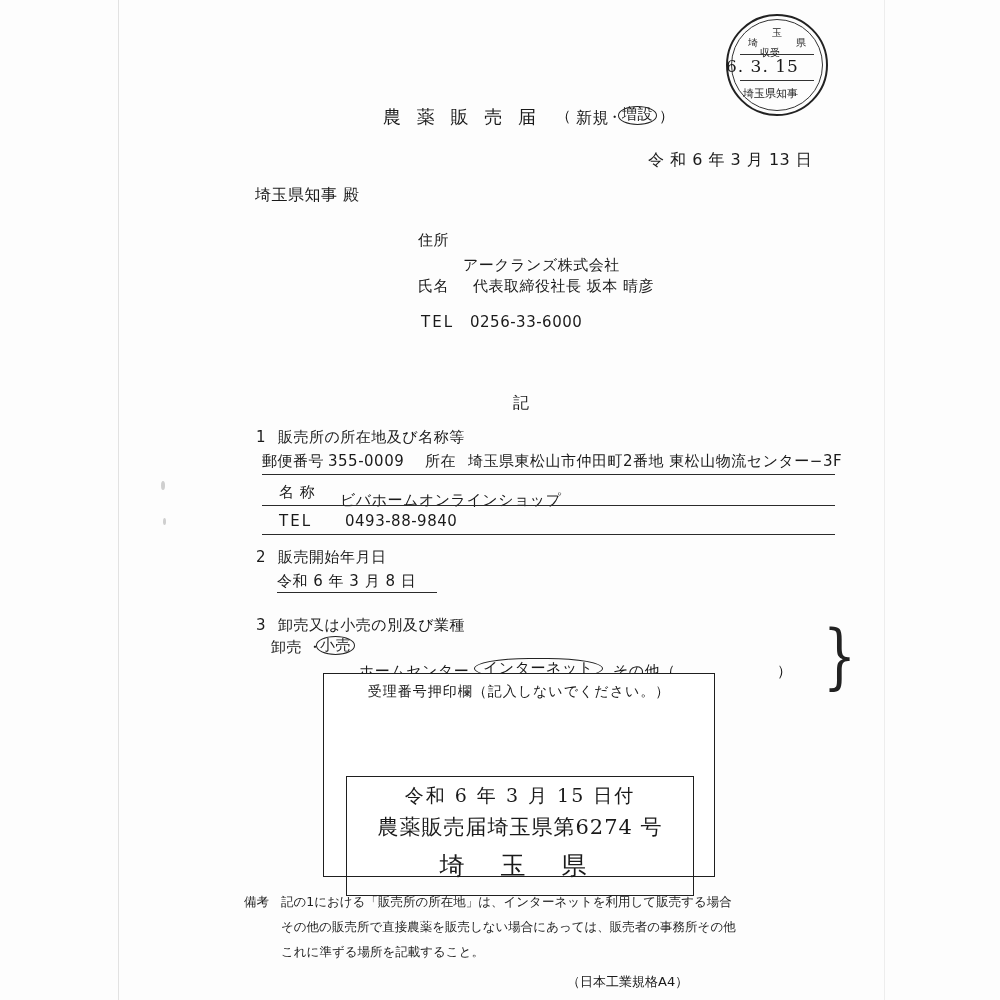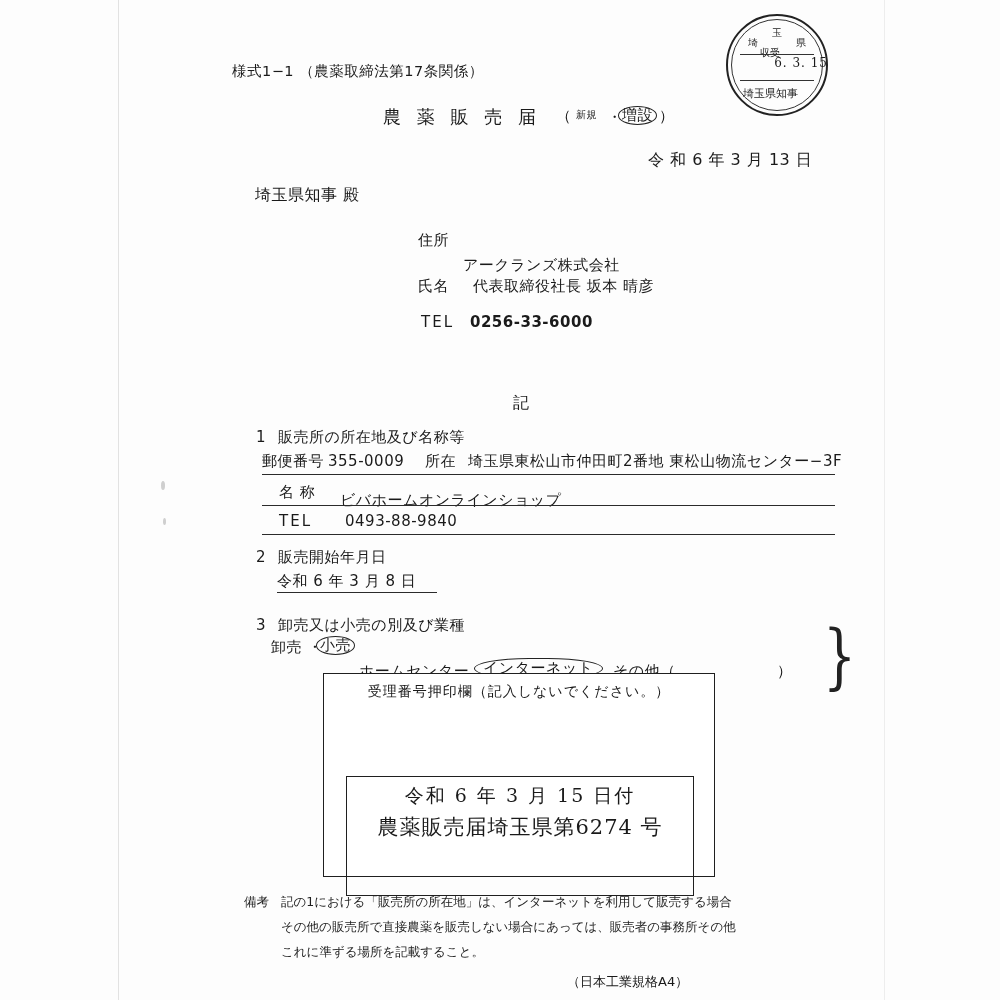--- a/index.html
+++ b/index.html
@@ -72,22 +72,22 @@
     position: absolute;
     font-size: 10px;
     color: #1b1b1b;
     white-space: nowrap;
   }
   #top-stamp .date {
     position: absolute;
     left: 0;
     right: 0;
     top: 42px;
-    text-align: right;
-    font-size: 12px;
+    text-align: left;
+    font-size: 17px;
     font-family: "DejaVu Serif", serif;
     letter-spacing: 1px;
   }
   #top-stamp .bar {
     position: absolute;
     left: 14px;
     right: 14px;
     height: 1px;
     background: #333;
   }
@@ -200,41 +200,40 @@
     <div class="st" style="left:46px;top:12px;">玉</div>
     <div class="st" style="left:22px;top:22px;">埼</div>
     <div class="st" style="left:70px;top:22px;">県</div>
     <div class="st" style="left:34px;top:32px;">収受</div>
     <div class="bar" style="top:40px;"></div>
     <div class="date">6. 3. 15</div>
     <div class="bar" style="top:66px;"></div>
     <div class="st" style="left:17px;top:72px;font-size:11px;">埼玉県知事</div>
   </div>
 
-  <div class="t" style="left:232px;top:62px;font-size:14.5px;">様式1−1 （農薬取締法第17条関係）</div>
 
   <div class="t" style="left:383px;top:105px;font-size:18px;letter-spacing:5px;font-family:'DejaVu Serif',serif;">農 薬 販 売 届</div>
   <div class="t" style="left:556px;top:107px;font-size:15px;">（</div>
-  <div class="t" style="left:576px;top:108px;font-size:10px;">新規</div>
+  <div class="t" style="left:576px;top:108px;font-size:16px;">新規</div>
   <div class="t" style="left:607px;top:108px;font-size:15px;">・</div>
-  <div class="t" style="left:618px;top:106px;font-size:15px;">
+  <div class="t" style="left:618px;top:106px;font-size:15px;font-family:Liberation Mono, monospace;">
     <span class="circled">増設</span>
   </div>
   <div class="t" style="left:659px;top:107px;font-size:15px;">）</div>
 
   <div class="t" style="left:648px;top:150px;font-size:16px;">令 和  6 年  3 月  13 日</div>
 
   <div class="t" style="left:255px;top:185px;font-size:16px;">埼玉県知事  殿</div>
 
   <div class="t" style="left:418px;top:231px;font-size:15px;">住所</div>
   <div class="t" style="left:463px;top:256px;font-size:15px;">アークランズ株式会社</div>
   <div class="t" style="left:418px;top:277px;font-size:15px;">氏名</div>
   <div class="t" style="left:473px;top:277px;font-size:15px;">代表取締役社長  坂本  晴彦</div>
   <div class="t" style="left:421px;top:313px;font-size:15px;letter-spacing:2px;">TEL</div>
-  <div class="t" style="left:470px;top:313px;font-size:15px;font-weight:bold;">0256-33-6000</div>
+  <div class="t" style="left:470px;top:313px;font-size:15px;">0256-33-6000</div>
 
 
   <div class="t" style="left:513px;top:393px;font-size:16px;">記</div>
 
   <div class="t" style="left:256px;top:428px;font-size:15px;">1</div>
   <div class="t" style="left:278px;top:428px;font-size:15px;">販売所の所在地及び名称等</div>
 
   <div class="t" style="left:262px;top:452px;font-size:15px;">郵便番号</div>
   <div class="t" style="left:328px;top:452px;font-size:15px;">355-0009</div>
   <div class="t" style="left:425px;top:452px;font-size:15px;">所在</div>
@@ -268,20 +267,21 @@
   </div>
   <div class="t" style="left:613px;top:662px;font-size:15px;">その他（</div>
   <div class="t" style="left:777px;top:662px;font-size:15px;">）</div>
   <div class="brace" style="left:823px;top:626px;">}</div>
 
   <div id="receipt-box">
     <div class="hdr">受理番号押印欄（記入しないでください。）</div>
     <div class="inner">
       <div class="l1">令和 6 年 3 月 15 日付</div>
       <div class="l2">農薬販売届埼玉県第6274  号</div>
+      <div class="l3">埼 玉 県</div>
     </div>
   </div>
 
   <div class="note" style="left:244px;top:894px;">備考</div>
   <div class="note" style="left:281px;top:894px;">記の1における「販売所の所在地」は、インターネットを利用して販売する場合</div>
   <div class="note" style="left:281px;top:919px;">その他の販売所で直接農薬を販売しない場合にあっては、販売者の事務所その他</div>
   <div class="note" style="left:281px;top:944px;">これに準ずる場所を記載すること。</div>
 
   <div class="footer" style="left:567px;top:973px;">（日本工業規格A4）</div>
 

